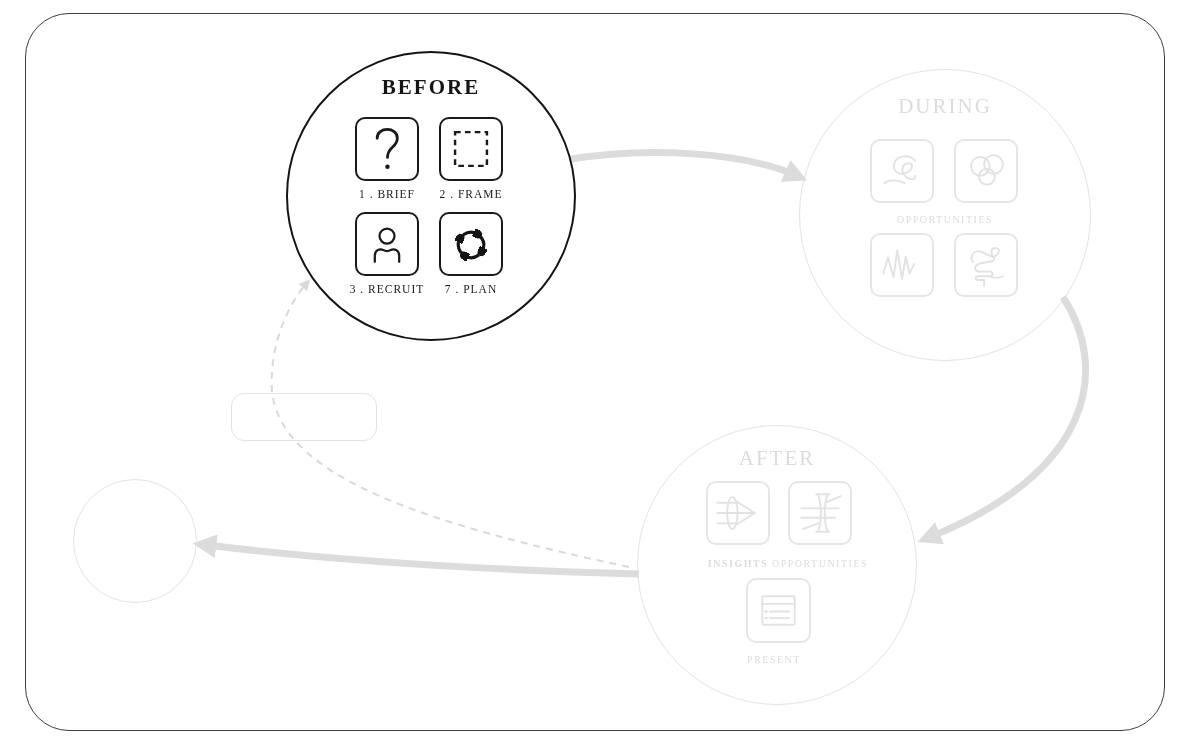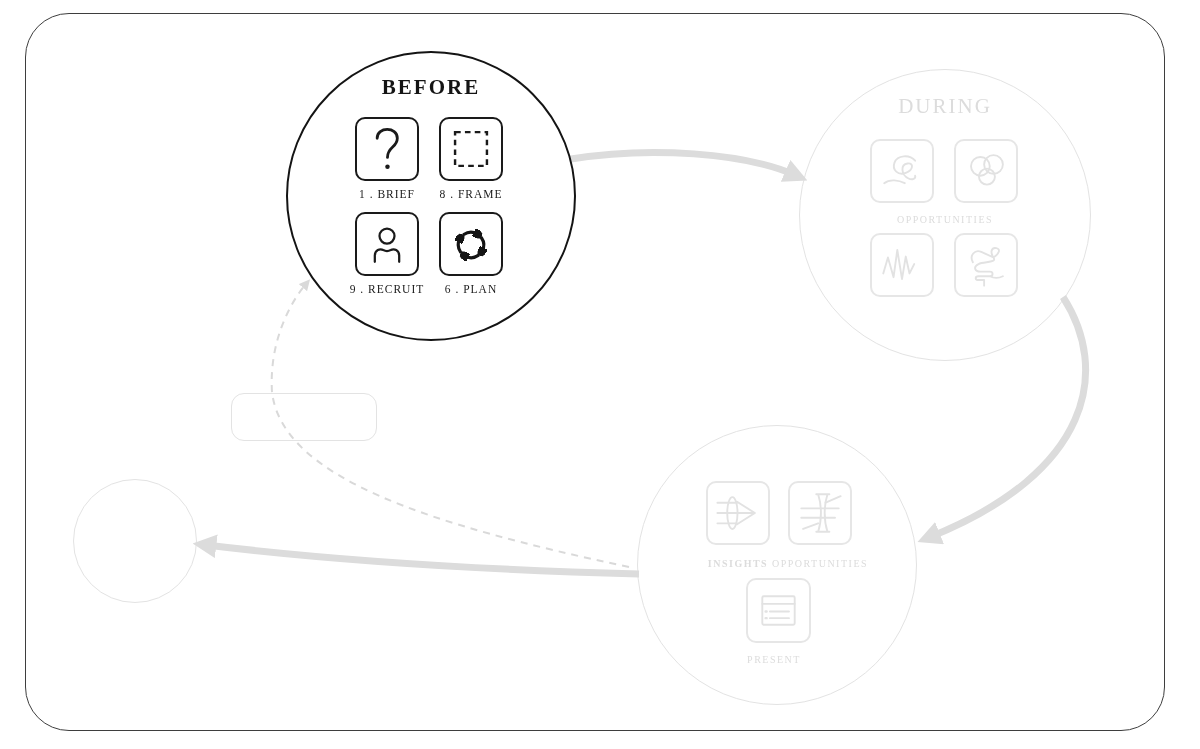--- a/index.html
+++ b/index.html
@@ -62,20 +62,21 @@
       </svg>
     </div>
     <div class="tile faded" style="left:154px;top:163px;">
       <svg viewBox="0 0 64 64" fill="none" stroke="#e2e2e2" stroke-width="2" stroke-linecap="round" stroke-linejoin="round">
         <path d="M18 29 C14 22 20 15 27 18 L40 24 C46 20 48 15 43 14 C38 13 36 18 40 24 C44 30 30 28 24 31 C18 34 20 39 26 39 L36 39 C40 39 40 44 36 44 L24 44 C20 44 20 48 24 48 L30 48 L30 54 M36 44 C40 46 46 46 50 44"></path>
       </svg>
     </div>
   </div>
 
   <div class="stage faded" style="left:637px;top:425px;width:280px;height:280px;">
+    <div class="stage-title faded-text" style="top:20px;">AFTER</div>
     <div class="tile faded" style="left:68px;top:55px;">
       <svg viewBox="0 0 64 64" fill="none" stroke="#e2e2e2" stroke-width="2" stroke-linecap="round" stroke-linejoin="round">
         <ellipse cx="26" cy="32" rx="5.5" ry="17"></ellipse>
         <path d="M10 21 H31 M10 32 H48 M10 43 H31 M31 20 L50 32 L31 44"></path>
       </svg>
     </div>
     <div class="tile faded" style="left:150px;top:55px;">
       <svg viewBox="0 0 64 64" fill="none" stroke="#e2e2e2" stroke-width="2" stroke-linecap="round" stroke-linejoin="round">
         <path d="M28 12 H42 M28 52 H42 M30 12 C34 24 34 40 30 52 M40 12 C36 24 36 40 40 52"></path>
         <path d="M12 27 H52 M12 37 H48 M38 21 L54 14 M30 43 L14 49"></path>
@@ -116,38 +117,38 @@
         <path d="M21.5 20.5 C21.5 8 43 8 43 20.5 C43 30.5 32.5 29.5 32.5 41"></path>
         <circle cx="32.5" cy="51" r="2.4" fill="#1a1a1a" stroke="none"></circle>
       </svg>
     </div>
     <div class="tile active" style="left:151px;top:64px;">
       <svg viewBox="0 0 64 64" fill="none" stroke="#1a1a1a" stroke-width="2.6">
         <rect x="15" y="14" width="34" height="36" stroke-dasharray="6 4.5"></rect>
       </svg>
     </div>
     <div class="step-label" style="left:37px;width:124px;top:135px;">1 . BRIEF</div>
-    <div class="step-label" style="left:121px;width:124px;top:135px;">8 . FRAME</div>
+    <div class="step-label" style="left:121px;width:124px;top:135px;">2 . FRAME</div>
 
     <div class="tile active" style="left:67px;top:159px;">
       <svg viewBox="0 0 64 64" fill="none" stroke="#1a1a1a" stroke-width="2.4" stroke-linecap="round" stroke-linejoin="round">
         <circle cx="32" cy="23.5" r="8"></circle>
         <path d="M19 51 L19 44.5 C19 38.5 24.5 36.5 28 38.5 C30.5 39.8 33.5 39.8 36 38.5 C39.5 36.5 45 38.5 45 44.5 L45 51"></path>
       </svg>
     </div>
     <div class="tile active" style="left:151px;top:159px;">
       <svg viewBox="0 0 64 64" fill="none" stroke="#141414" stroke-width="3.4" stroke-linecap="round">
         <defs>
           <marker id="mCyc" viewBox="0 0 6 6" refX="2.8" refY="3" markerWidth="2.6" markerHeight="2.6" orient="auto">
             <path d="M0 0 L6 3 L0 6 Z" fill="#141414"></path>
           </marker>
         </defs>
         <path d="M24.3 21.9 A13.5 13.5 0 0 1 38.8 21.3" marker-end="url(#mCyc)"></path>
         <path d="M43.1 25.3 A13.5 13.5 0 0 1 43.7 39.8" marker-end="url(#mCyc)"></path>
         <path d="M39.7 44.1 A13.5 13.5 0 0 1 25.3 44.7" marker-end="url(#mCyc)"></path>
         <path d="M20.9 40.7 A13.5 13.5 0 0 1 20.3 26.3" marker-end="url(#mCyc)"></path>
       </svg>
     </div>
-    <div class="step-label" style="left:37px;width:124px;top:230px;">9 . RECRUIT</div>
-    <div class="step-label" style="left:121px;width:124px;top:230px;">6 . PLAN</div>
+    <div class="step-label" style="left:37px;width:124px;top:230px;">3 . RECRUIT</div>
+    <div class="step-label" style="left:121px;width:124px;top:230px;">7 . PLAN</div>
   </div>
 
 </div>
 
 </body></html>

